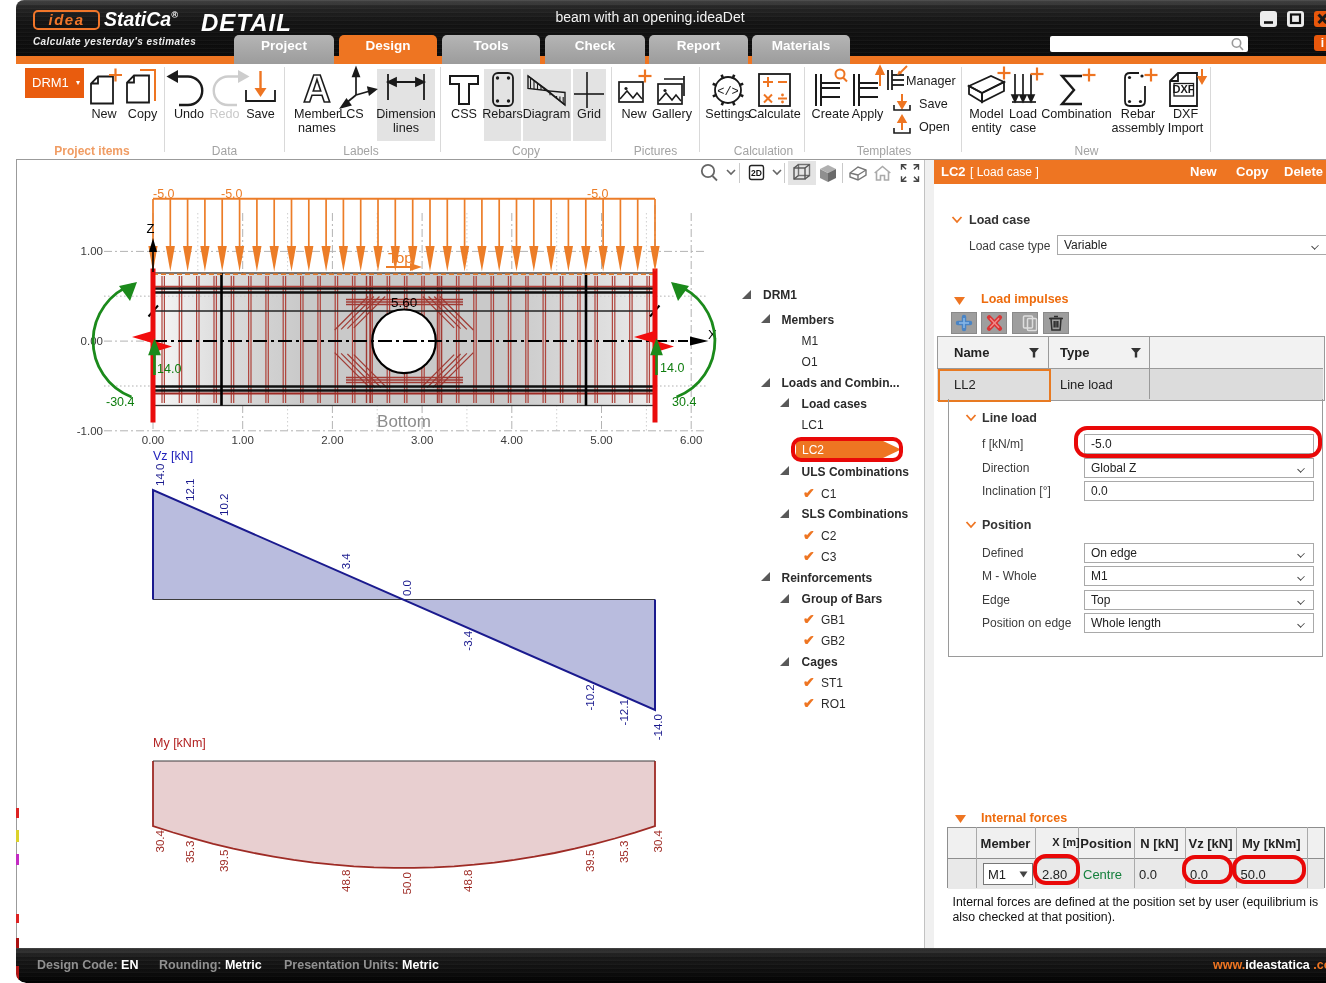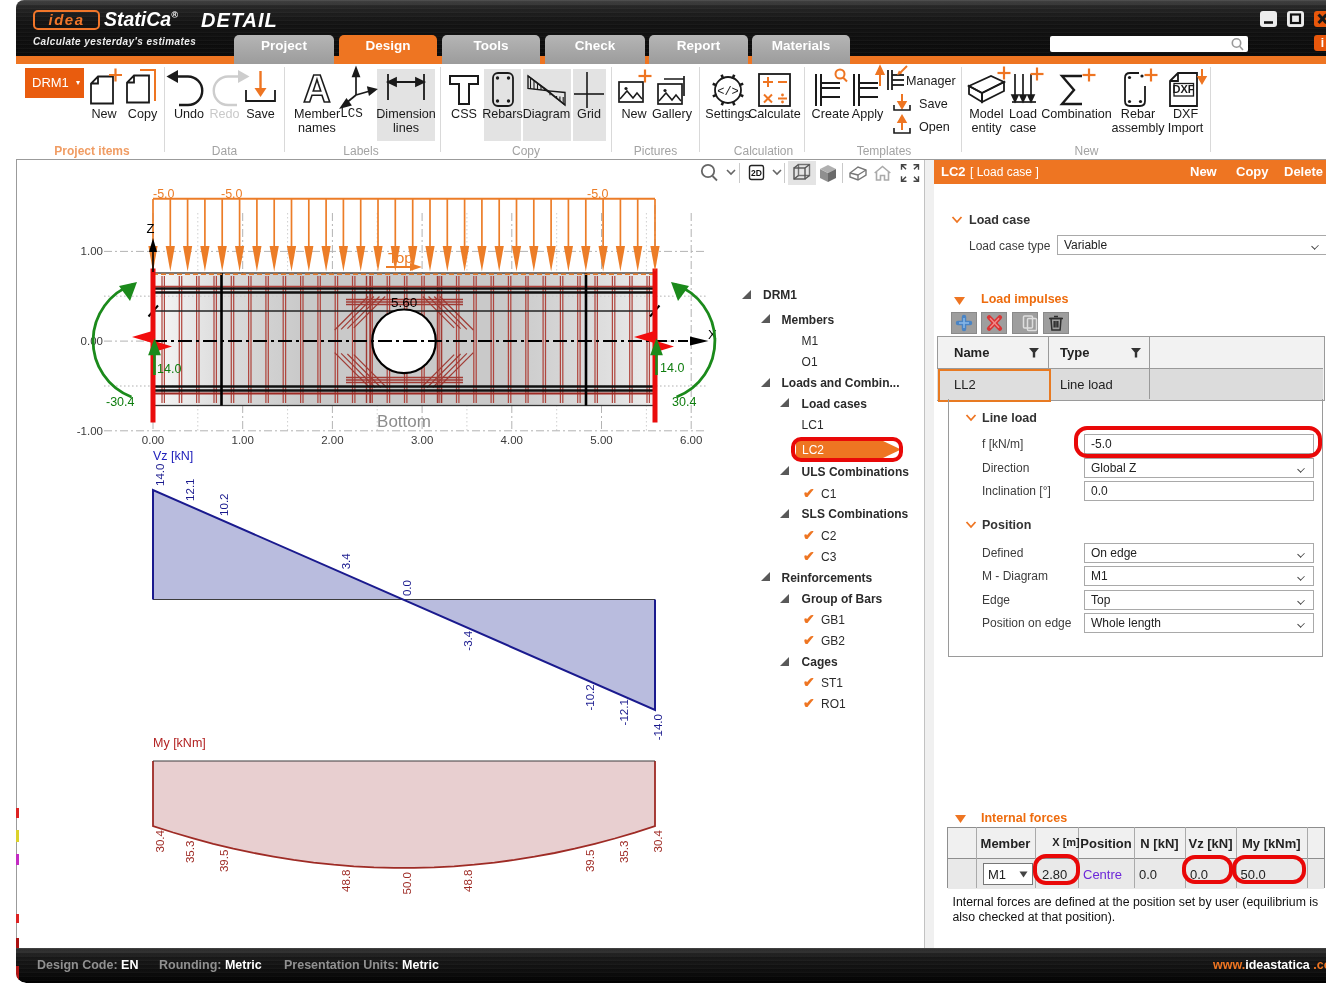--- a/index.html
+++ b/index.html
@@ -61,22 +61,23 @@
   .sbtxt b{color:#fff;}
 </style>
 </head>
 <body>
 <div id="win">
 
   <div id="titlebar"></div>
   <div id="orangeband"></div>
   <div id="logo">idea</div>
   <div class="ttxt" style="left:88px;top:8px;font-size:19.5px;">StatiCa<span style="font-size:9px;vertical-align:8px;">®</span></div>
-  <div class="ttxt" style="left:185px;top:9px;font-size:20px;letter-spacing:1px;">DETAIL</div>
+  <div class="ttxt" style="left:185px;top:9px;font-size:24px;letter-spacing:1px;">DETAIL</div>
   <div id="tagline">Calculate yesterday's estimates</div>
+  <div id="doctitle">beam with an opening.ideaDet</div>
   <div class="winbtn" style="left:1244px;background:#ececec;"><svg width="17" height="16">
         <line x1="4" y1="11.5" x2="13" y2="11.5" stroke="#111" stroke-width="2.6"></line>
       </svg></div>
   <div class="winbtn" style="left:1271px;background:#ececec;"><svg width="17" height="16">
         <rect x="4" y="3.5" width="9" height="8.5" fill="none" stroke="#111" stroke-width="2.2"></rect>
       </svg></div>
   <div class="winbtn" style="left:1298px;background:#e8570b;"><svg width="17" height="16">
         <g stroke="#191919" stroke-width="3">
           <line x1="4.5" y1="3.5" x2="12.5" y2="12"></line>
           <line x1="12.5" y1="3.5" x2="4.5" y2="12"></line>
@@ -111,21 +112,21 @@
 <div class="rdiv" style="left:682.6px;"></div>
 <div class="rdiv" style="left:788px;"></div>
 <div class="rdiv" style="left:945px;"></div>
 <div class="rdiv" style="left:1194px;"></div>
 <div class="rtext" style="left:33.0px;top:43px;width:110px;">New</div>
 <div class="rtext" style="left:71.5px;top:43px;width:110px;">Copy</div>
 <div class="rtext" style="left:118.0px;top:43px;width:110px;">Undo</div>
 <div class="rtext rdim" style="left:153.5px;top:43px;width:110px;">Redo</div>
 <div class="rtext" style="left:189.5px;top:43px;width:110px;">Save</div>
 <div class="rtext" style="left:246.0px;top:43px;width:110px;">Member<br>names</div>
-<div class="rtext" style="left:285.0px;top:43px;width:101px;font-family:Liberation Mono, monospace;">LCS</div>
+<div class="rtext" style="left:285.0px;top:43px;width:101px;">LCS</div>
 <div class="rtext" style="left:335.0px;top:43px;width:110px;">Dimension<br>lines</div>
 <div class="rtext" style="left:393.0px;top:43px;width:110px;">CSS</div>
 <div class="rtext" style="left:431.5px;top:43px;width:110px;">Rebars</div>
 <div class="rtext" style="left:475.5px;top:43px;width:110px;">Diagram</div>
 <div class="rtext" style="left:518.0px;top:43px;width:110px;">Grid</div>
 <div class="rtext" style="left:563.0px;top:43px;width:110px;">New</div>
 <div class="rtext" style="left:601.0px;top:43px;width:110px;">Gallery</div>
 <div class="rtext" style="left:657.0px;top:43px;width:110px;">Settings</div>
 <div class="rtext" style="left:703.5px;top:43px;width:110px;">Calculate</div>
 <div class="rtext" style="left:759.5px;top:43px;width:110px;">Create</div>
@@ -802,21 +803,21 @@
       </div>
 <svg class="abs" style="left:31px;top:360px;" width="12" height="9">
         <path d="M 1.5 2 L 6 7 L 10.5 2" stroke="#ee7522" stroke-width="1.8" fill="none"></path>
       </svg>
 <div class="sechdr" style="left:48px;top:358px;">Position</div>
 <div class="flabel" style="left:48px;top:386px;">Defined</div>
 <div class="ctrl" style="left:150px;top:382.5px;width:228px;height:18px;">
         <span class="val">On edge</span>
         <span class="dda"></span>
       </div>
-<div class="flabel" style="left:48px;top:409px;">M - Diagram</div>
+<div class="flabel" style="left:48px;top:409px;">M - Whole</div>
 <div class="ctrl" style="left:150px;top:406px;width:228px;height:18px;">
         <span class="val">M1</span>
         <span class="dda"></span>
       </div>
 <div class="flabel" style="left:48px;top:433px;">Edge</div>
 <div class="ctrl" style="left:150px;top:429.5px;width:228px;height:18px;">
         <span class="val">Top</span>
         <span class="dda"></span>
       </div>
 <div class="flabel" style="left:48px;top:456px;">Position on edge</div>
@@ -842,21 +843,21 @@
 <div class="abs" style="left:132px;top:676px;width:80px;text-align:center;font-size:13px;font-weight:bold;color:#222;">Position</div>
 <div class="abs" style="left:185.5px;top:676px;width:80px;text-align:center;font-size:13px;font-weight:bold;color:#222;">N [kN]</div>
 <div class="abs" style="left:236.5px;top:676px;width:80px;text-align:center;font-size:13px;font-weight:bold;color:#222;">Vz [kN]</div>
 <div class="abs" style="left:297.3px;top:676px;width:80px;text-align:center;font-size:13px;font-weight:bold;color:#222;">My [kNm]</div>
 <div class="abs" style="left:48.5px;top:703px;width:48px;height:20px;background:#fff;border:1px solid #777;"></div>
 <div class="abs" style="left:54px;top:706.5px;font-size:13px;color:#222;">M1</div>
 <svg class="abs" style="left:85px;top:711px;" width="9" height="7">
         <polygon points="0.5,0.5 8.5,0.5 4.5,6.5" fill="#444"></polygon>
       </svg>
 <div class="abs" style="left:108px;top:706.5px;font-size:13px;color:#222;">2.80</div>
-<div class="abs" style="left:149px;top:706.5px;font-size:13px;color:#6d28d9;">Centre</div>
+<div class="abs" style="left:149px;top:706.5px;font-size:13px;color:#15803d;">Centre</div>
 <div class="abs" style="left:205px;top:706.5px;font-size:13px;color:#222;">0.0</div>
 <div class="abs" style="left:256px;top:706.5px;font-size:13px;color:#222;">0.0</div>
 <div class="abs" style="left:306.5px;top:706.5px;font-size:13px;color:#222;">50.0</div>
 <div class="redoval" style="left:99px;top:694px;width:39px;height:23px;"></div>
 <div class="redoval" style="left:247.5px;top:695px;width:43px;height:21px;"></div>
 <div class="redoval" style="left:298px;top:695px;width:66px;height:21px;"></div>
 <div class="abs" style="left:18.5px;top:735px;width:380px;font-size:12.3px;color:#111;line-height:15.3px;">Internal forces are defined at the position set by user (equilibrium is<br>also checked at that position).</div>
 <div class="abs" style="left:406px;top:0px;width:1px;height:788px;background:#d8d8d8;"></div>
 <div class="abs" style="left:405px;top:447px;width:3px;height:6px;background:#6e94bf;"></div>
 <div class="abs" style="left:405px;top:538px;width:3px;height:7px;background:#6e94bf;"></div>

